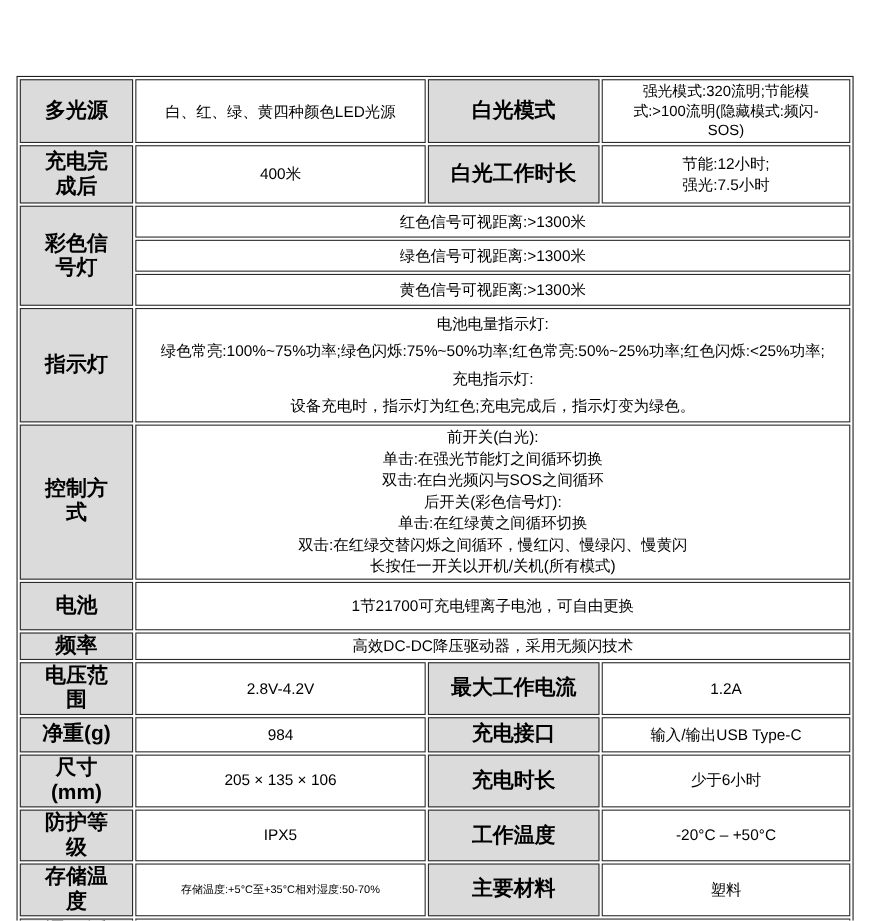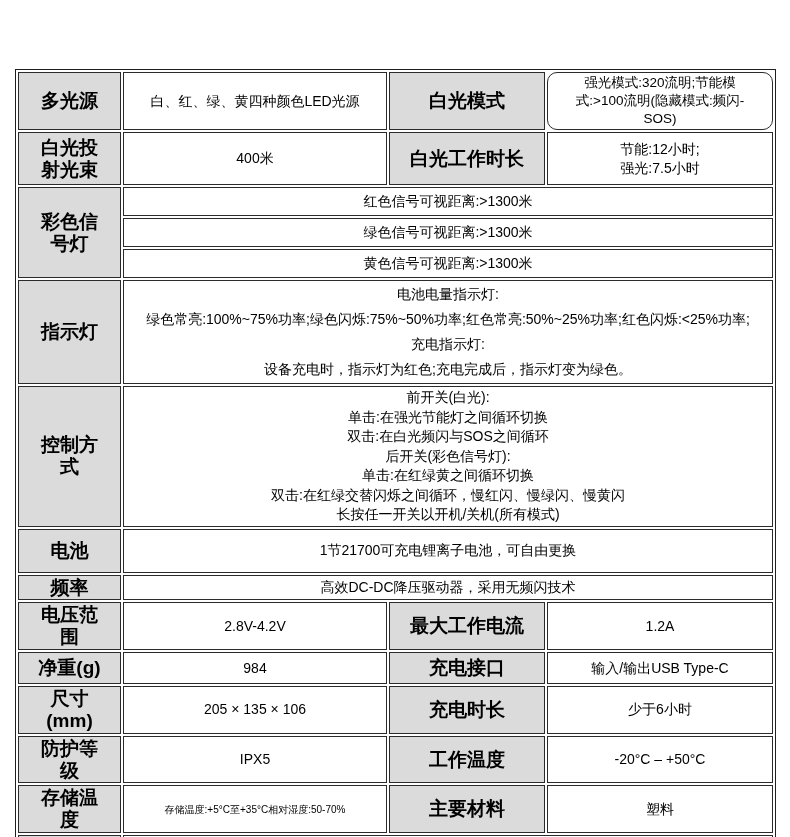--- a/index.html
+++ b/index.html
@@ -45,21 +45,21 @@
   td.value {
     background: #ffffff;
     font-size: 14px;
     line-height: 19px;
     white-space: pre-line;
     color: #000000;
   }
   td.value.lh25 { line-height: 25px; }
   td.value.lh20 { line-height: 19.5px; }
   td.value.fs13 { font-size: 10px; }
-  td.value.fs135 { font-size: 13.5px; line-height: 18px; border-radius: 10px; }
+  td.value.fs135 { font-size: 13.5px; line-height: 18px; }
 </style>
 </head>
 <body>
 
 <div class="page">
   <table class="spec">
     <colgroup>
       <col style="width:103px">
       <col style="width:264px">
       <col style="width:156px">
@@ -67,21 +67,21 @@
     </colgroup>
     <tbody>
       <tr>
         <td class="label" style="height:51px">多光源</td>
         <td class="value">白、红、绿、黄四种颜色LED光源</td>
         <td class="label">白光模式</td>
         <td class="value fs135">强光模式:320流明;节能模
 式:&gt;100流明(隐藏模式:频闪-SOS)</td>
       </tr>
       <tr>
-        <td class="label" style="height:53px">白光投射光束</td>
+        <td class="label" style="height:53px">充电完成后</td>
         <td class="value">400米</td>
         <td class="label">白光工作时长</td>
         <td class="value">节能:12小时;
 强光:7.5小时</td>
       </tr>
       <tr>
         <td class="label" rowspan="3">彩色信号灯</td>
         <td class="value" colspan="3" style="height:29px">红色信号可视距离:&gt;1300米</td>
       </tr>
       <tr>

